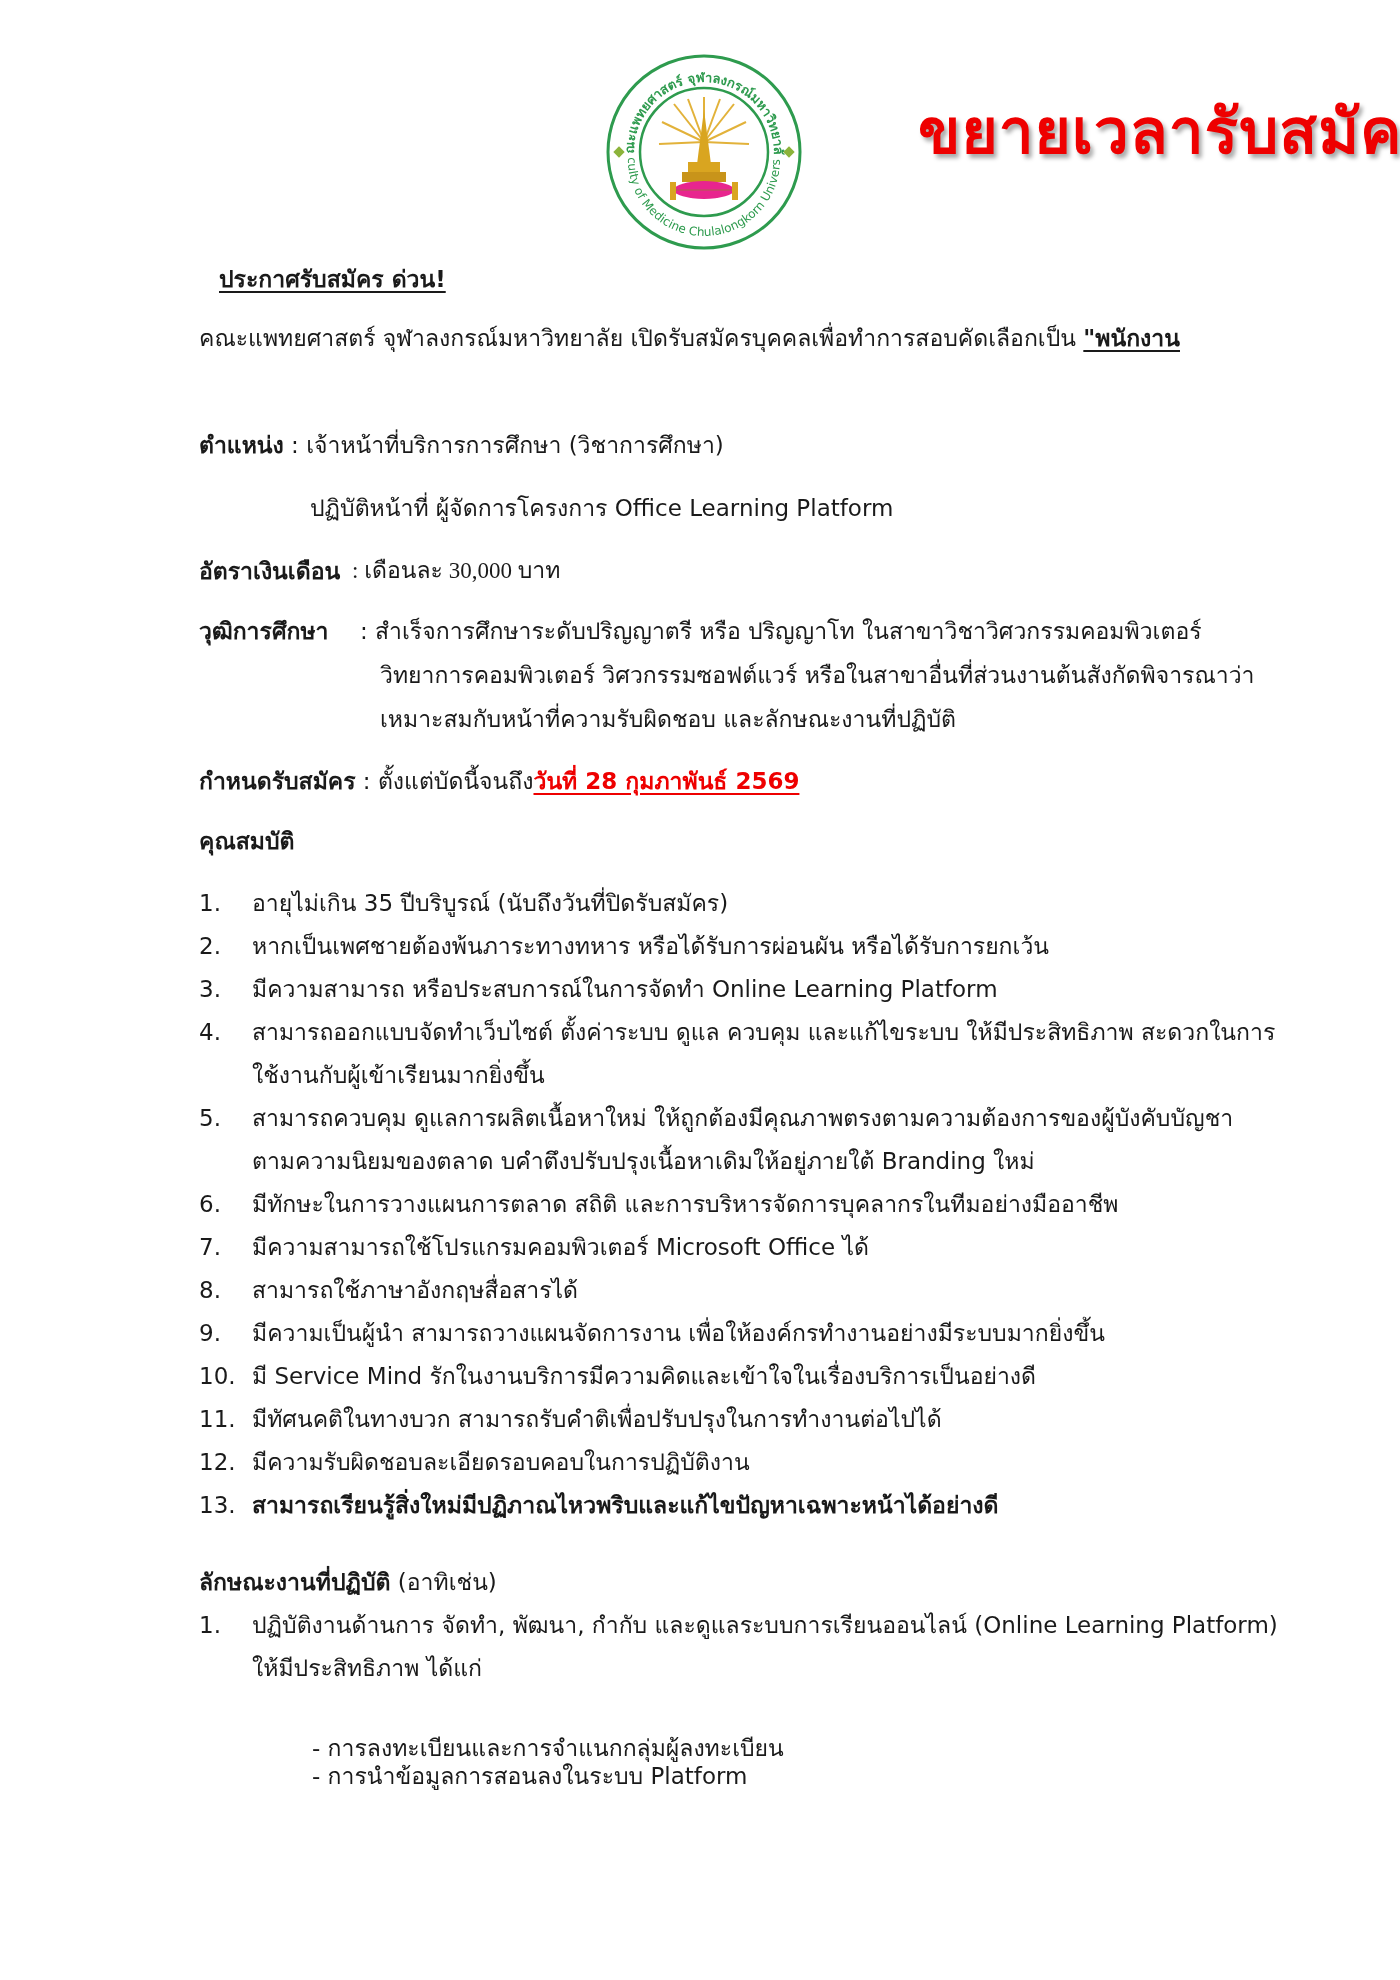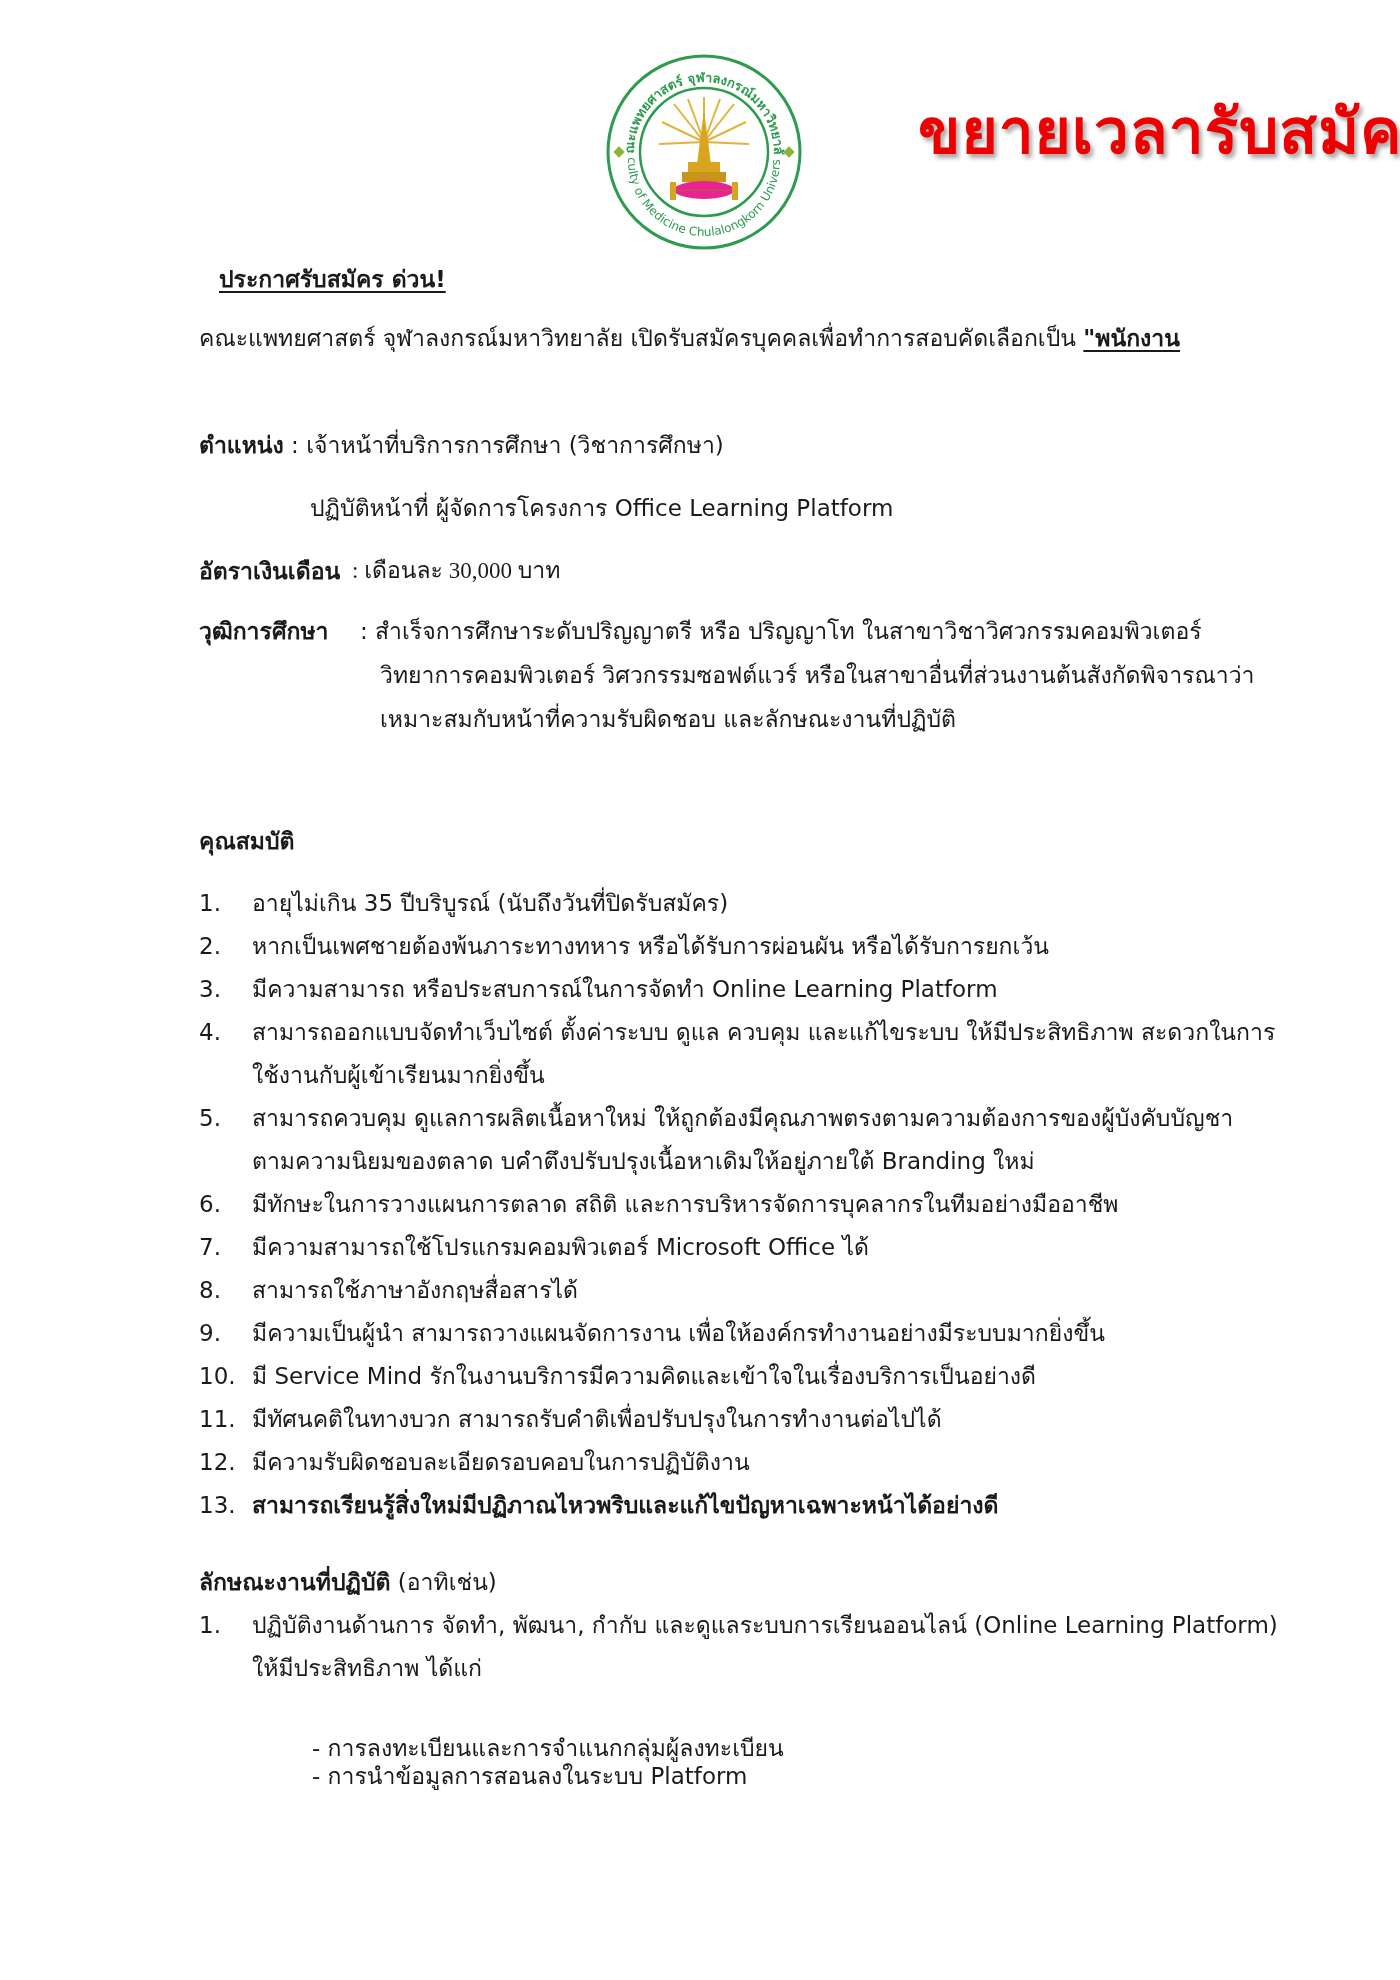--- a/index.html
+++ b/index.html
@@ -81,20 +81,23 @@
   <div class="txt" style="left:199px; top:556px;">
     <span class="b">อัตราเงินเดือน</span>
   </div>
   <div class="txt" style="left:352px; top:556px;font-family:Liberation Serif, serif;">: เดือนละ 30,000 บาท</div>
 
   <div class="txt b" style="left:199px; top:616px;">วุฒิการศึกษา</div>
   <div class="txt" style="left:360px; top:616px;">: สำเร็จการศึกษาระดับปริญญาตรี หรือ ปริญญาโท ในสาขาวิชาวิศวกรรมคอมพิวเตอร์</div>
   <div class="txt" style="left:380px; top:660px;">วิทยาการคอมพิวเตอร์ วิศวกรรมซอฟต์แวร์ หรือในสาขาอื่นที่ส่วนงานต้นสังกัดพิจารณาว่า</div>
   <div class="txt" style="left:380px; top:704px;">เหมาะสมกับหน้าที่ความรับผิดชอบ และลักษณะงานที่ปฏิบัติ</div>
 
+  <div class="txt" style="left:199px; top:766px;">
+    <span class="b">กำหนดรับสมัคร</span><span> : ตั้งแต่บัดนี้จนถึง</span><span class="b u red">วันที่ 28 กุมภาพันธ์ 2569</span>
+  </div>
 
   <div class="txt b" style="left:199px; top:826px;">คุณสมบัติ</div>
 
   <div>
     <div class="num" style="left:199px; top:888px;">1.</div>
     <div class="txt" style="left:252px; top:888px;">อายุไม่เกิน 35 ปีบริบูรณ์ (นับถึงวันที่ปิดรับสมัคร)</div>
 
     <div class="num" style="left:199px; top:931px;">2.</div>
     <div class="txt" style="left:252px; top:931px;">หากเป็นเพศชายต้องพ้นภาระทางทหาร หรือได้รับการผ่อนผัน หรือได้รับการยกเว้น</div>
 

